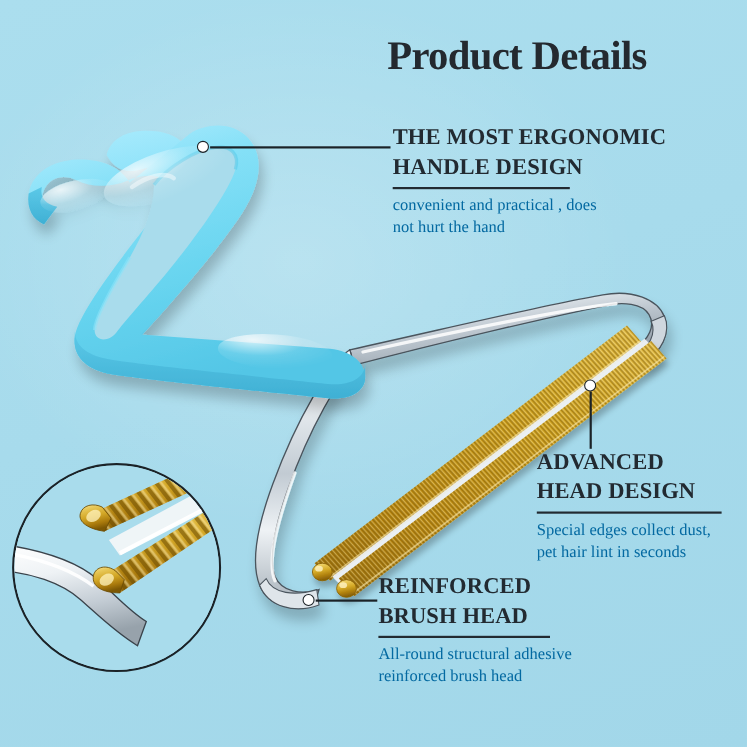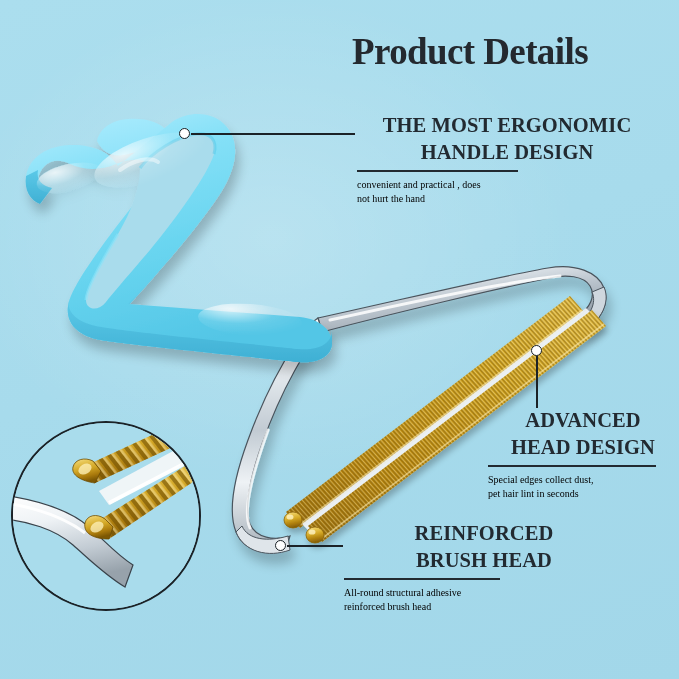--- a/index.html
+++ b/index.html
@@ -41,31 +41,30 @@
 
   
   .callout { position: absolute; }
   .callout .heading {
     font-size: 20.5px;
     font-weight: bold;
     letter-spacing: 0.1px;
     color: #222a31;
     line-height: 1.30;
     white-space: pre-line;
-    text-align: center;
   }
   .callout .rule {
     height: 2px;
     background: #222a31;
     margin-top: 5px;
     margin-bottom: 6px;
   }
   .callout .sub {
-    font-size: 10px;
-    color: #000000;
+    font-size: 15px;
+    color: #0369a1;
     line-height: 1.33;
     white-space: pre-line;
   }
 
   #callout-handle { left: 357px; top: 112px; width: 300px; }
   #callout-handle .rule { width: 161px; }
 
   #callout-head { left: 488px; top: 407px; width: 190px; }
   #callout-head .rule { width: 168px; }
   #callout-head .sub { width: 200px; }

